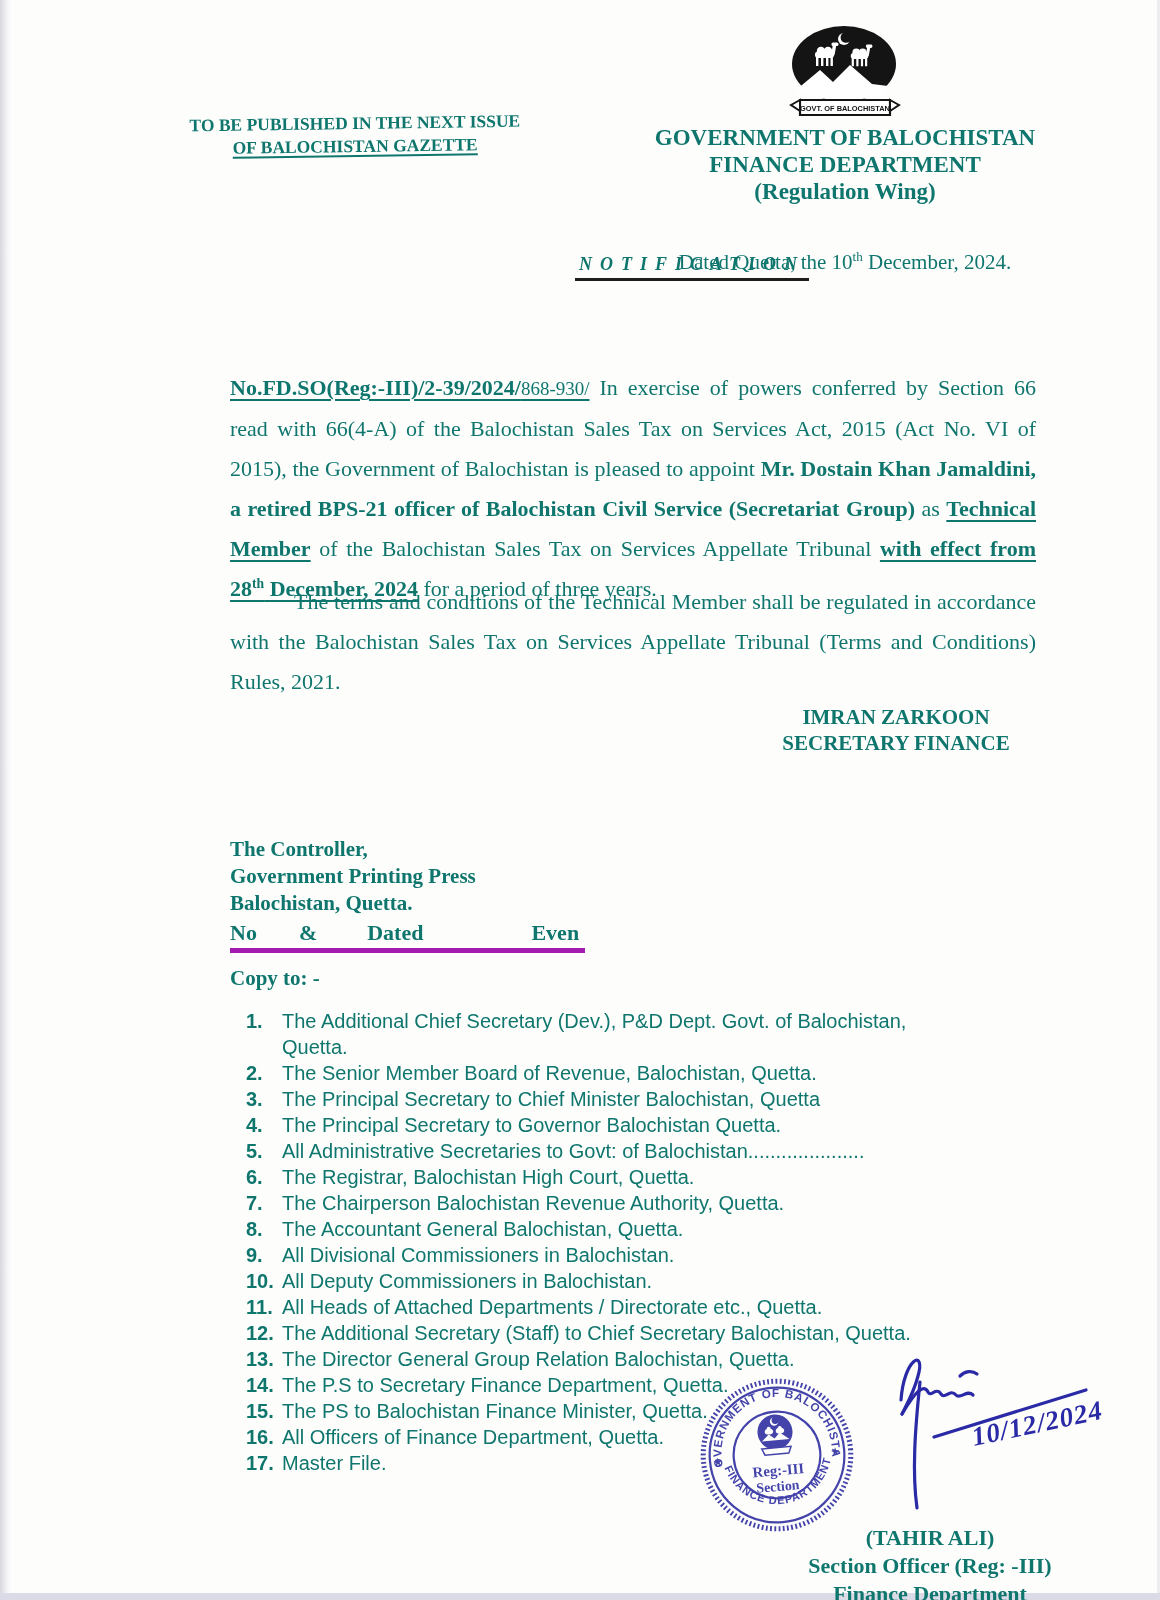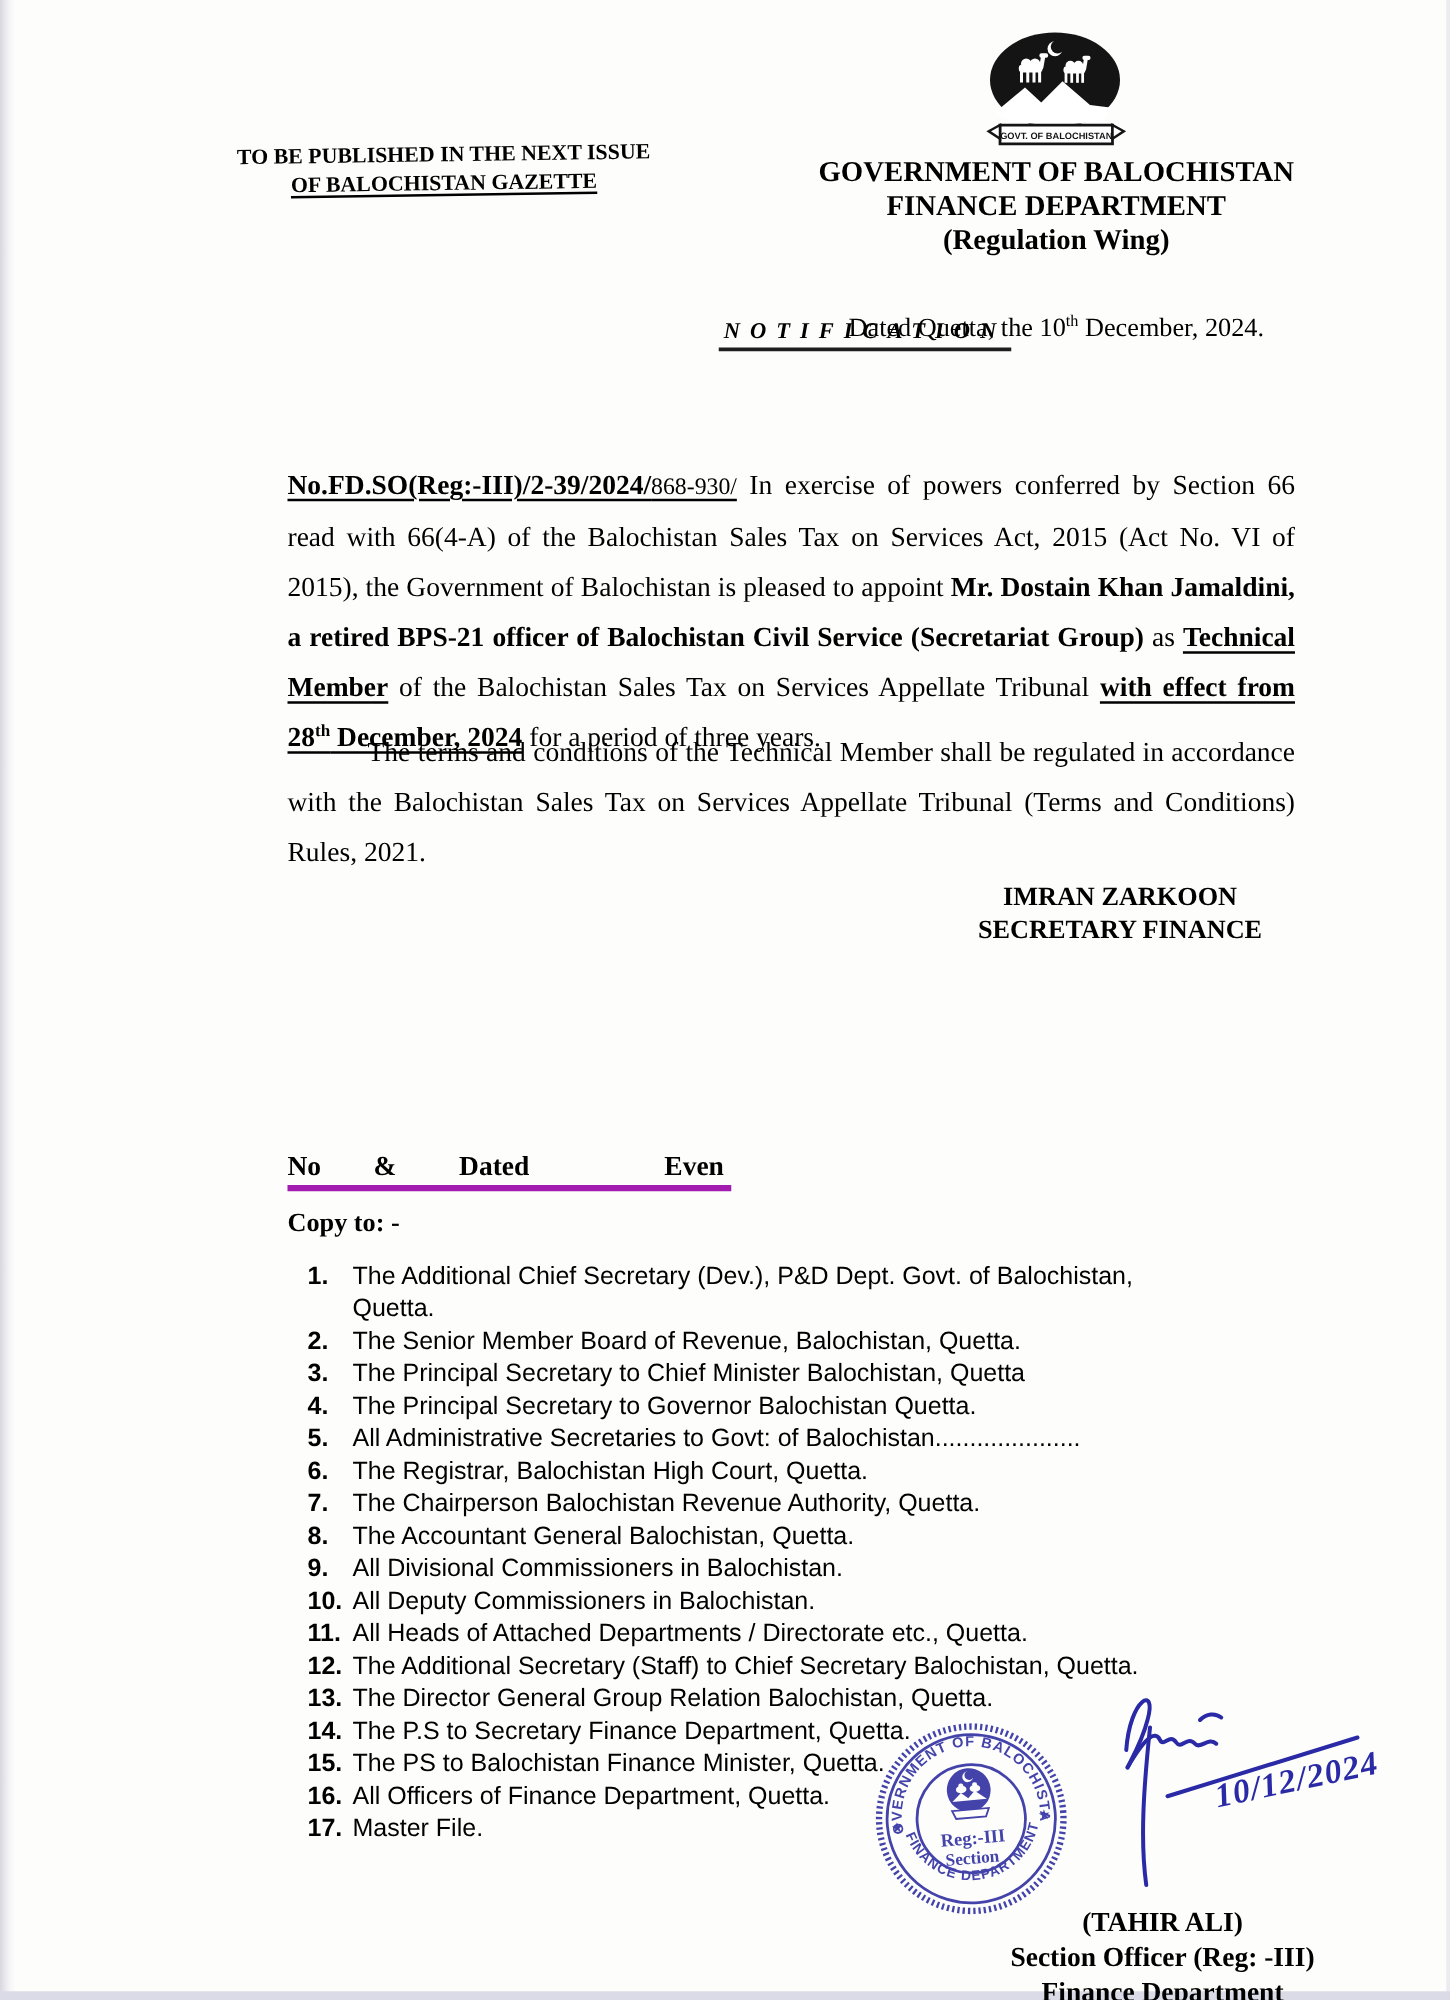--- a/index.html
+++ b/index.html
@@ -3,21 +3,21 @@
 <meta charset="utf-8">
 <style>
   html,body{margin:0;padding:0;background:#b9b9c0;}
   .page{
     position:relative;
     width:1160px;height:1600px;
     margin:0 auto;
     background:#fdfdfc;
     overflow:hidden;
     font-family:"Liberation Serif", serif;
-    color:#000000;
+    color:#0f766e;
   }
   .edge-left{position:absolute;left:0;top:0;width:12px;height:100%;
     background:linear-gradient(to right,#d7d7df,#f4f4f7 60%,#fdfdfc);}
   .edge-bottom{position:absolute;left:0;bottom:0;width:100%;height:7px;background:#dadbe6;}
   .edge-right{position:absolute;right:0;top:0;width:3px;height:100%;background:#ececf0;}
 
   .abs{position:absolute;}
 
   .publish{left:172px;top:112px;width:366px;text-align:center;
     font-weight:bold;font-size:17.5px;line-height:23px;transform:rotate(-0.8deg);}
@@ -137,20 +137,25 @@
     <span class="u"><span class="b">No.FD.SO(Reg:-III)/2-39/2024/</span><span class="ref-small">868-930/</span></span><span> In exercise of powers conferred by Section 66 read with 66(4-A) of the Balochistan Sales Tax on Services Act, 2015 (Act No. VI of 2015), the Government of Balochistan is pleased to appoint </span><span class="b">Mr. Dostain Khan Jamaldini, a retired BPS-21 officer of Balochistan Civil Service (Secretariat Group)</span><span> as </span><span class="b u">Technical Member</span><span> of the Balochistan Sales Tax on Services Appellate Tribunal </span><span class="b u"><span>with effect from 28</span><sup>th</sup><span> December, 2024</span></span><span> for a period of three years.</span>
   </div>
 
   <div class="abs body-par p2">The terms and conditions of the Technical Member shall be regulated in accordance with the Balochistan Sales Tax on Services Appellate Tribunal (Terms and Conditions) Rules, 2021.</div>
 
   <div class="abs signatory">
     <div>IMRAN ZARKOON</div>
     <div>SECRETARY FINANCE</div>
   </div>
 
+  <div class="abs controller">
+    <div>The Controller,</div>
+    <div>Government Printing Press</div>
+    <div>Balochistan, Quetta.</div>
+  </div>
 
   <div class="abs refrow">
     <span class="w-no">No</span>
     <span class="w-amp">&amp;</span>
     <span class="w-dated">Dated</span>
     <span>Even</span>
   </div>
 
   <div class="abs copyhead">Copy to: -</div>
 

